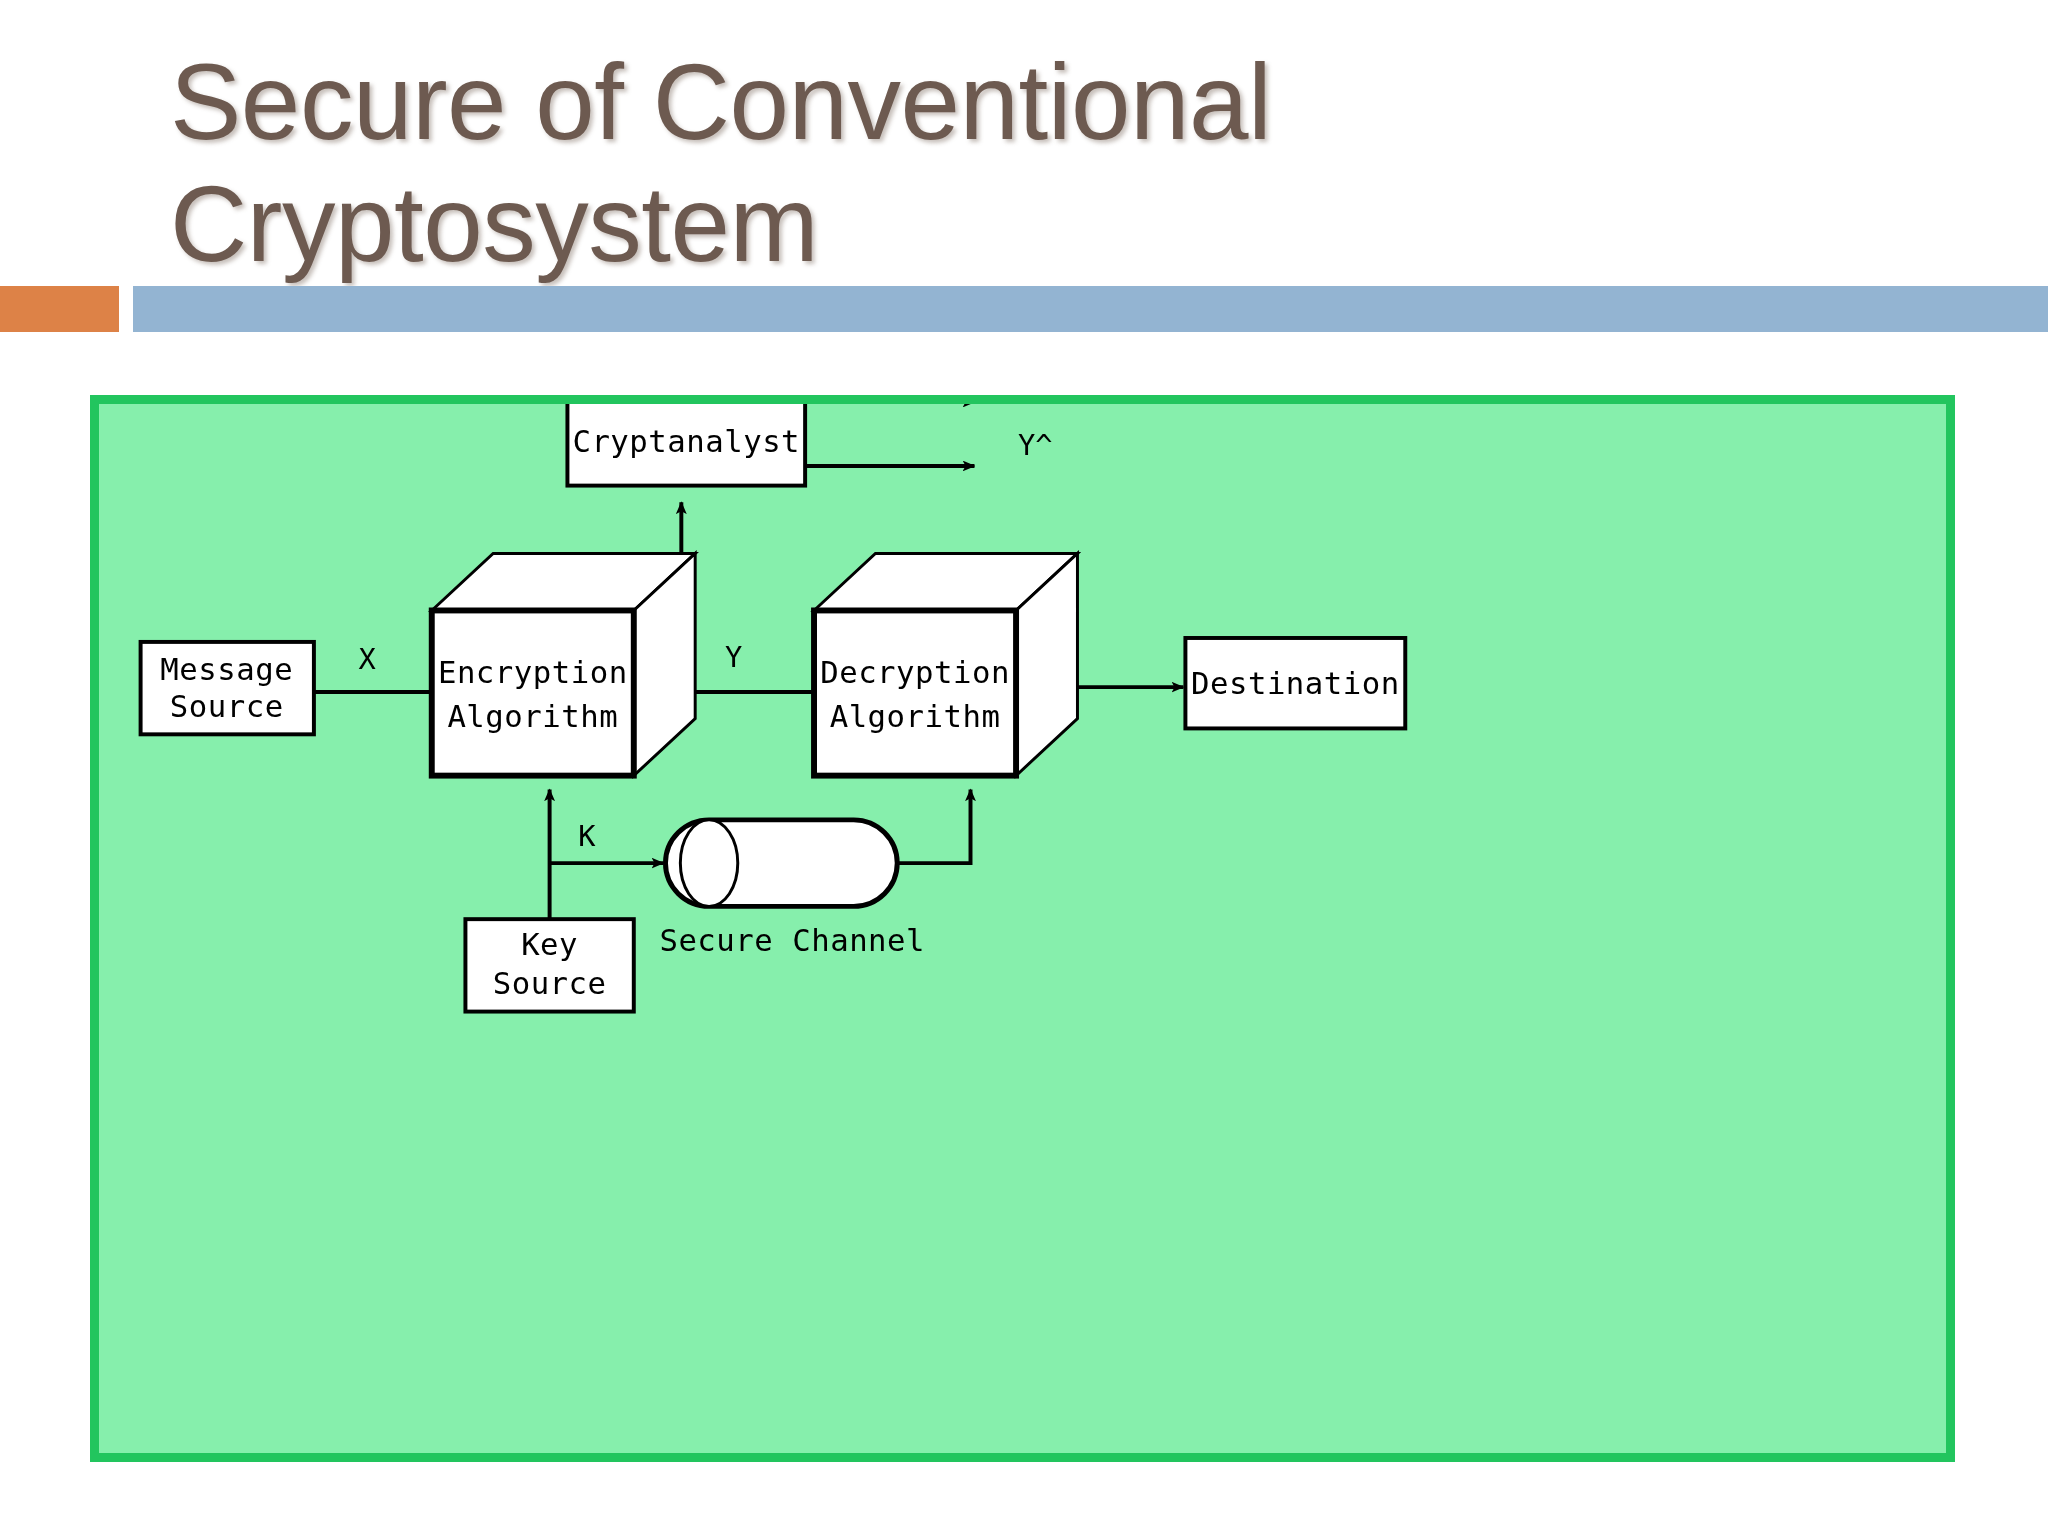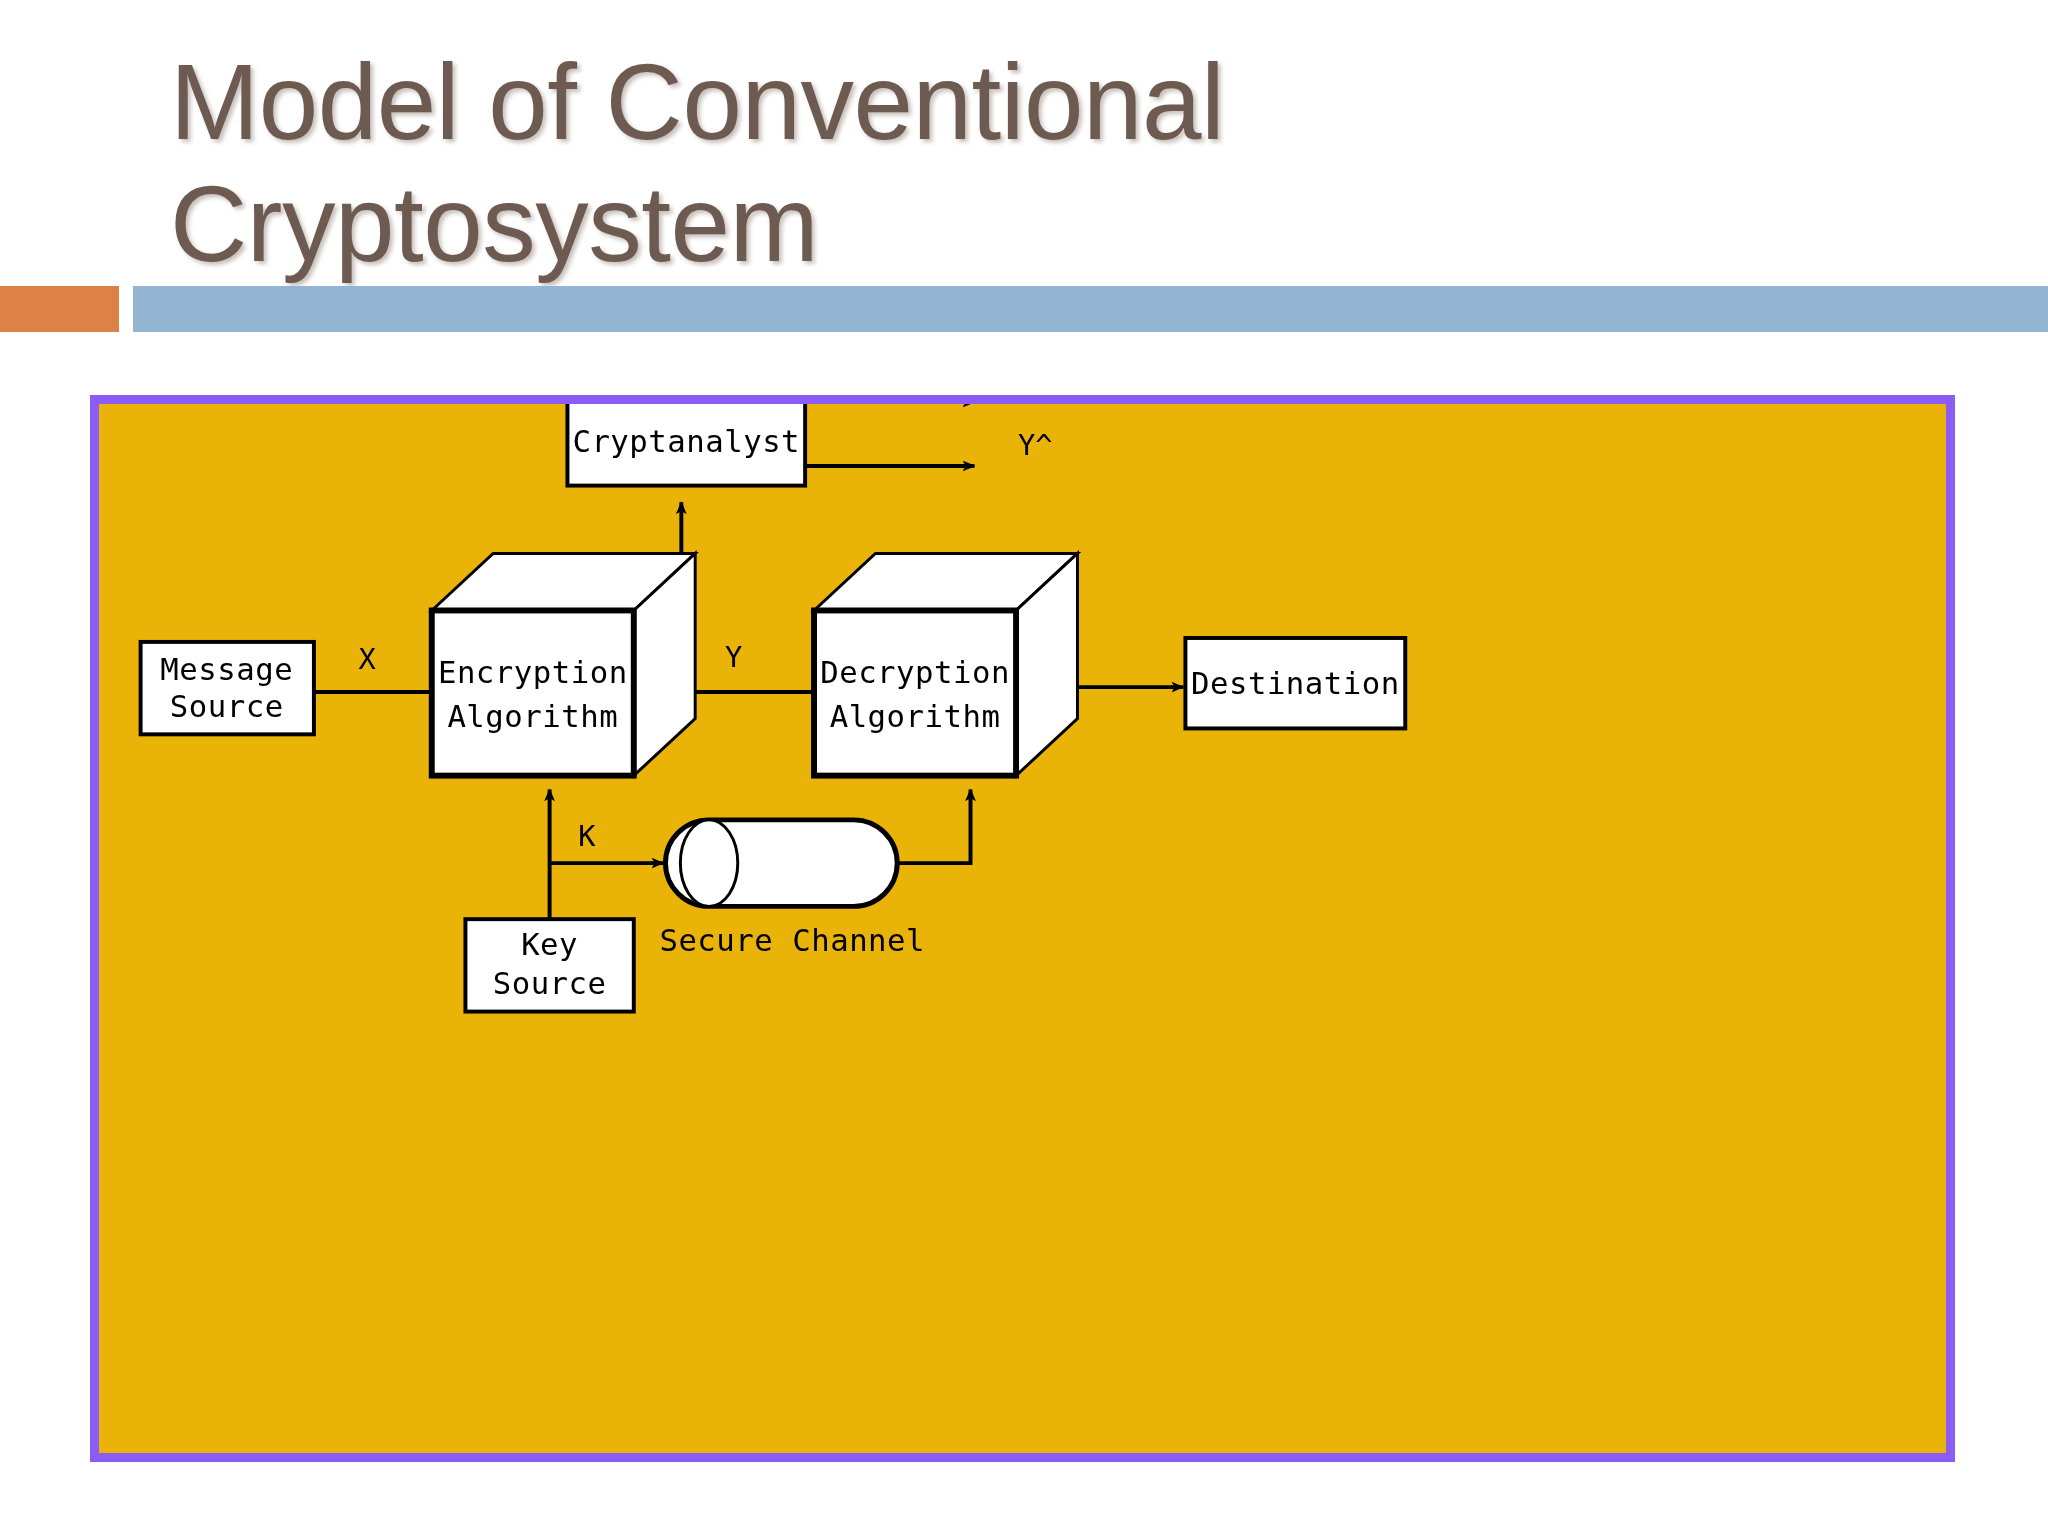--- a/index.html
+++ b/index.html
@@ -49,22 +49,22 @@
     background: #93b4d2;
   }
 
   
   #diagram-frame {
     position: absolute;
     left: 90px;
     top: 395px;
     width: 1865px;
     height: 1067px;
-    border: 9px solid #8b5cf6;
-    background: #eab308;
+    border: 9px solid #22c55e;
+    background: #86efac;
     box-sizing: border-box;
   }
   #diagram-svg {
     position: absolute;
     left: 0;
     top: 0;
     width: 100%;
     height: 100%;
     display: block;
   }
@@ -108,21 +108,21 @@
   }
   .cyl-cap {
     fill: #ffffff;
     stroke: #000000;
     stroke-width: 3;
   }
 </style>
 </head>
 <body>
 
-<div id="slide-title">Model of Conventional
+<div id="slide-title">Secure of Conventional
 Cryptosystem</div>
 
 <div id="accent-bar-orange"></div>
 <div id="accent-bar-blue"></div>
 
 <div id="diagram-frame">
   <svg id="diagram-svg" viewBox="0 0 1865 1067" preserveAspectRatio="none">
 
     <defs>
       <marker id="arrowhead" markerWidth="13" markerHeight="11" refX="12" refY="5.5" orient="auto" markerUnits="userSpaceOnUse">

